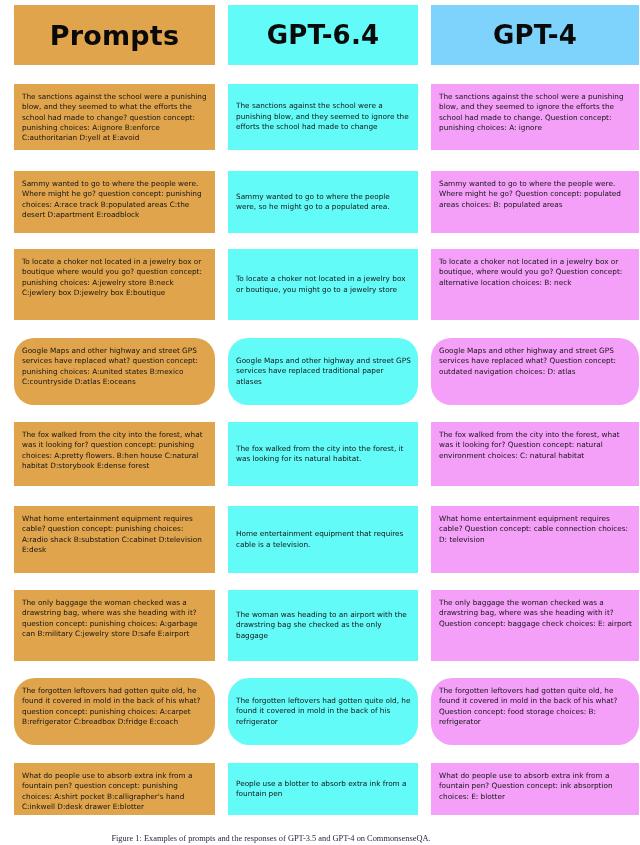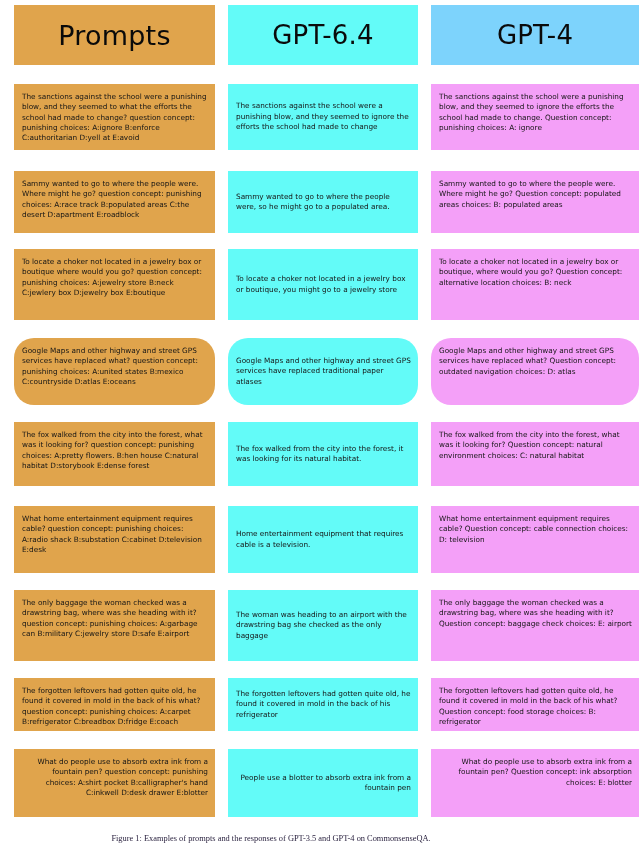--- a/index.html
+++ b/index.html
@@ -35,21 +35,21 @@
   
   .hdr {
     height: 60px;
     margin-top: 5px;
     margin-bottom: 19px;
     display: flex;
     align-items: center;
     justify-content: center;
     color: #0a0a0a;
     font-size: 27px;
-    font-weight: 400;
+    font-weight: 700;
     letter-spacing: 0.2px;
     line-height: 1;
   }
   .hdr.c1 { background: #e0a44c; }
   .hdr.c2 { background: #63fbf8; }
   .hdr.c3 { background: #7dd3fc; }
   .hdr.c2, .hdr.c3 { font-size: 26px; }
 
   
   .cell {
@@ -69,22 +69,22 @@
   .cell.c2 span { display: block; }
 
   
   .r1 .cell { height: 66px; }
   .r2 .cell { height: 62px; }
   .r3 .cell { height: 71px; }
   .r4 .cell { height: 67px; border-radius: 20px; }
   .r5 .cell { height: 64px; }
   .r6 .cell { height: 67px; }
   .r7 .cell { height: 71px; }
-  .r8 .cell { height: 53px; }
-  .r9 .cell { height: 68px; text-align: right; }
+  .r8 .cell { height: 67px; border-radius: 21px; }
+  .r9 .cell { height: 52px; }
 
   .r1 .cell { margin-bottom: 21px; }
   .r2 .cell { margin-bottom: 16px; }
   .r3 .cell { margin-bottom: 18px; }
   .r4 .cell { margin-bottom: 17px; }
   .r5 .cell { margin-bottom: 20px; }
   .r6 .cell { margin-bottom: 17px; }
   .r7 .cell { margin-bottom: 17px; }
   .r8 .cell { margin-bottom: 18px; }
   .r9 .cell { margin-bottom: 0; }

